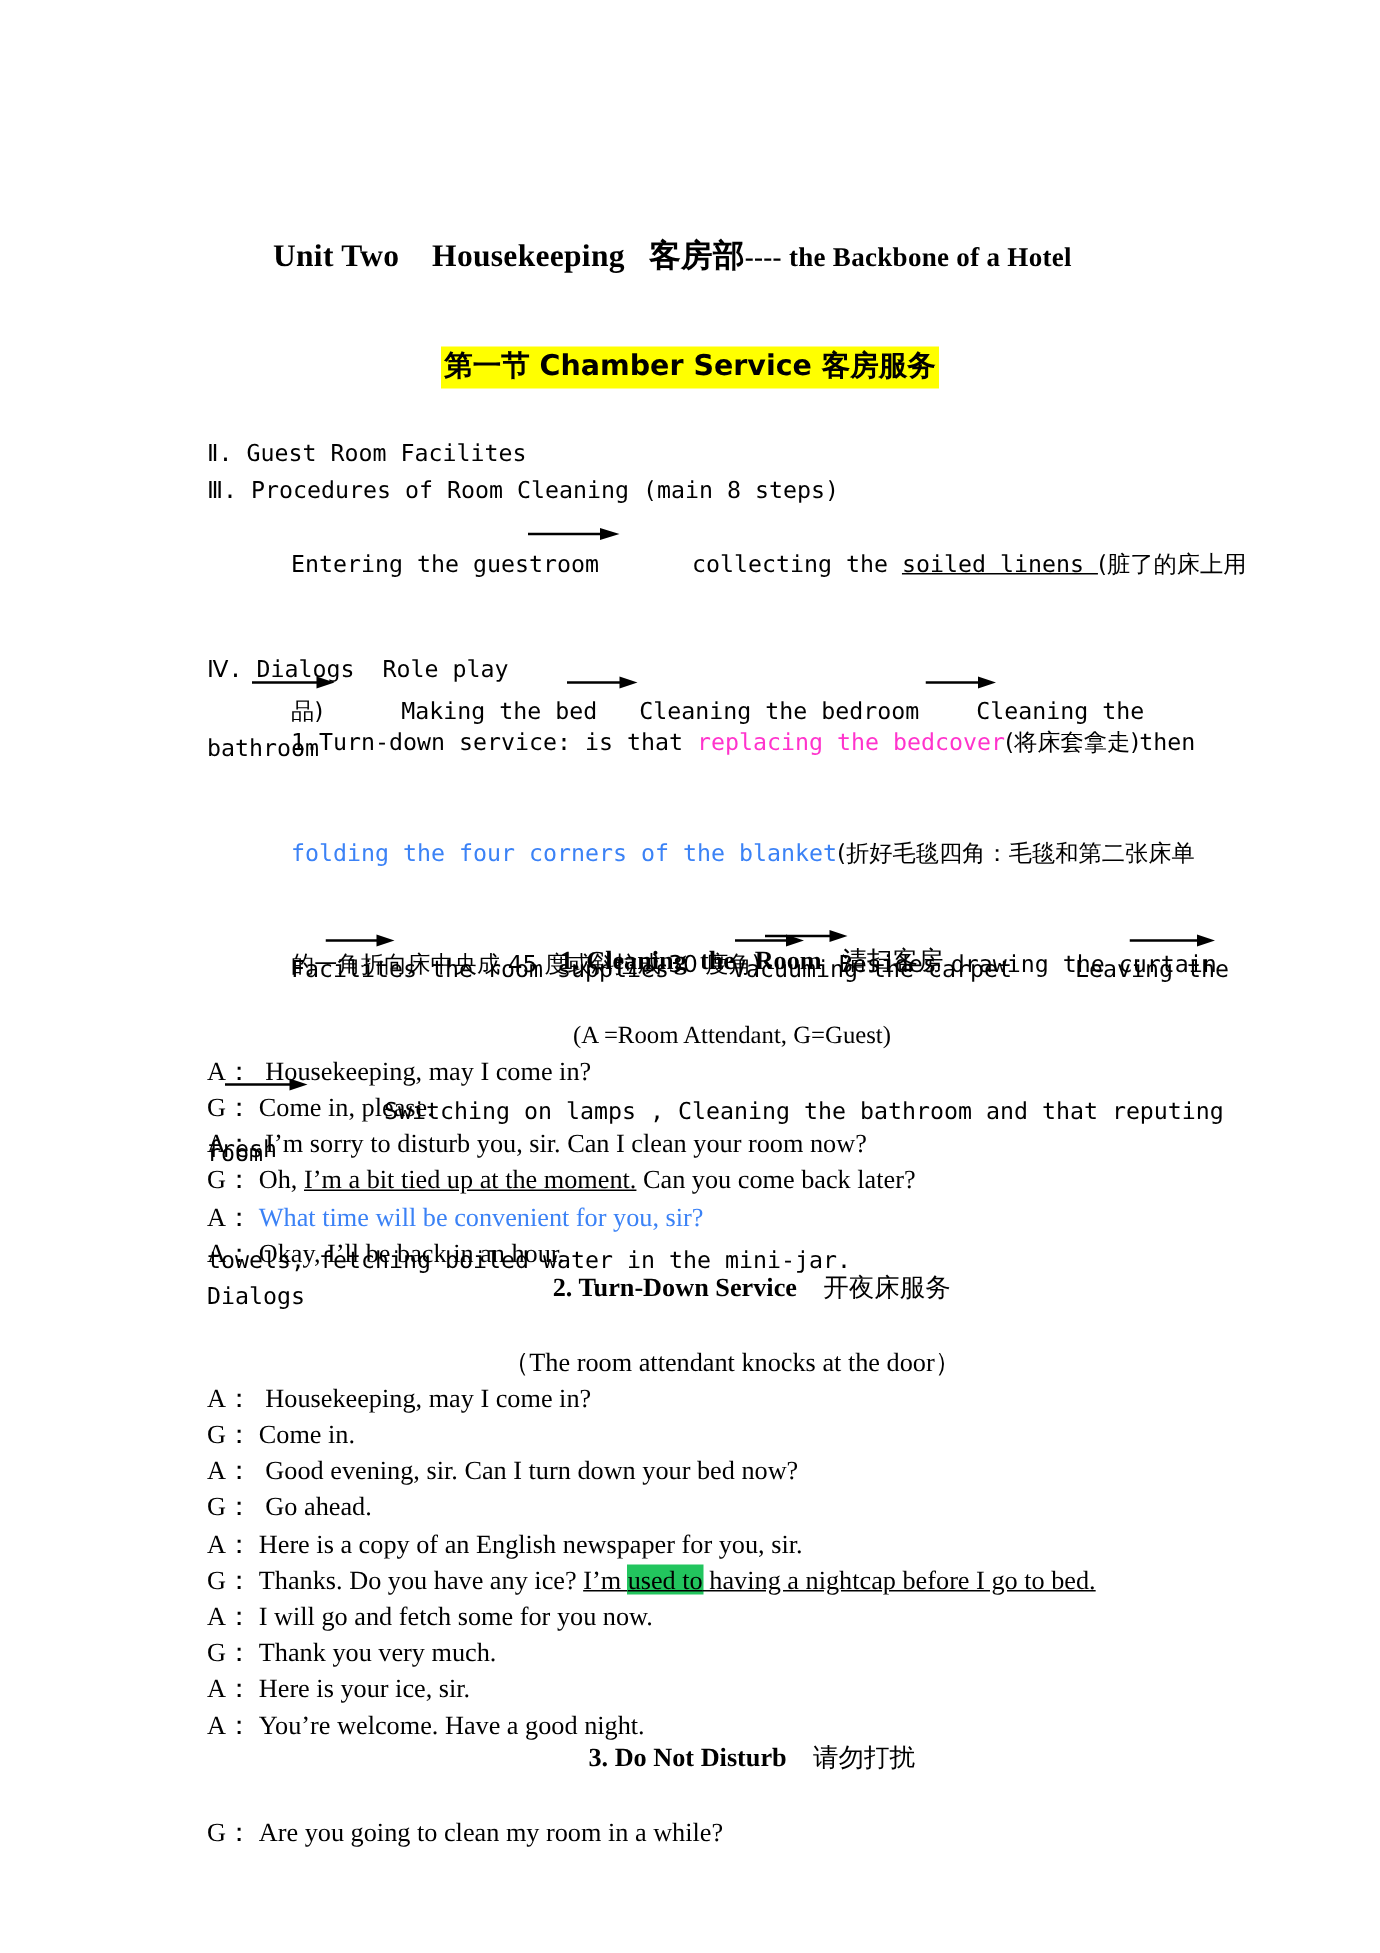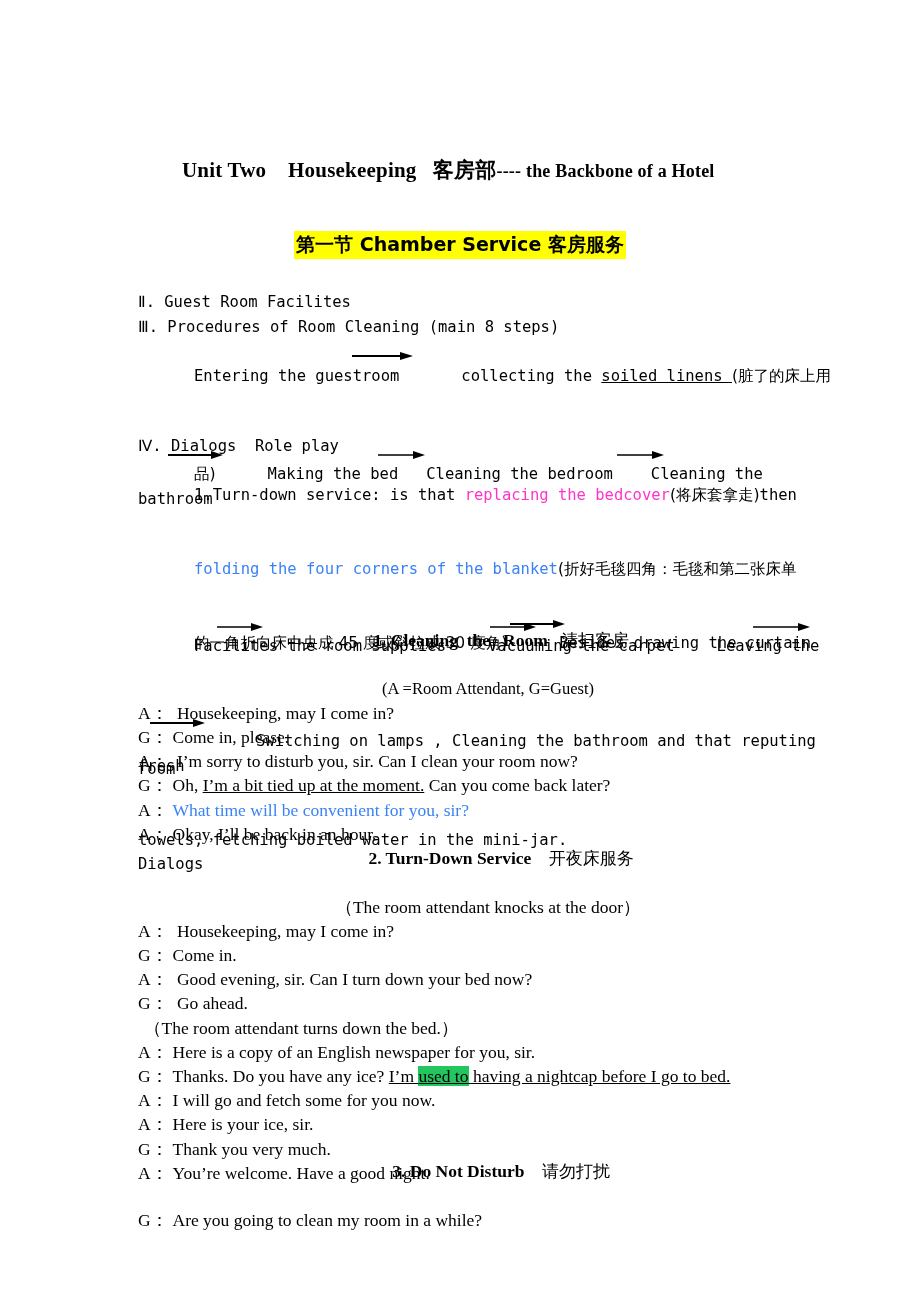--- a/index.html
+++ b/index.html
@@ -217,27 +217,26 @@
     <div class="row center bold">
       <span>2. Turn-Down Service</span>&nbsp;&nbsp;&nbsp;&nbsp;<span class="cn" style="font-weight:normal">开夜床服务</span>
     </div>
     <div class="row center">（The room attendant knocks at the door）</div>
 
     <div class="row"><span class="lbl">A：</span>&nbsp;<span> Housekeeping, may I come in?</span></div>
     <div class="row"><span class="lbl">G：</span>&nbsp;<span>Come in.</span></div>
     <div class="row"><span class="lbl">A：</span>&nbsp;<span> Good evening, sir. Can I turn down your bed now?</span></div>
     <div class="row"><span class="lbl">G：</span>&nbsp;<span> Go ahead.</span></div>
 
-    <div class="row" style="padding-left:6px">（The room attendant turns down the bed.）</div>
 
     <div class="row"><span class="lbl">A：</span>&nbsp;<span>Here is a copy of an English newspaper for you, sir.</span></div>
     <div class="row"><span class="lbl">G：</span>&nbsp;<span>Thanks. Do you have any ice? </span><span class="u">I’m </span><span class="u hl">used to</span><span class="u"> having a nightcap before I go to bed.</span></div>
     <div class="row"><span class="lbl">A：</span>&nbsp;<span>I will go and fetch some for you now.</span></div>
+    <div class="row"><span class="lbl">G：</span>&nbsp;<span>Thank you very much.</span></div>
     <div class="row"><span class="lbl">A：</span>&nbsp;<span>Here is your ice, sir.</span></div>
-    <div class="row"><span class="lbl">G：</span>&nbsp;<span>Thank you very much.</span></div>
     <div class="row"><span class="lbl">A：</span>&nbsp;<span>You’re welcome. Have a good night.</span></div>
   </div>
 
   <div class="serif-block" style="top:1135px;">
     <div class="row center bold">
       <span>3. Do Not Disturb</span>&nbsp;&nbsp;&nbsp;&nbsp;<span class="cn" style="font-weight:normal">请勿打扰</span>
     </div>
     <div class="row"><span class="lbl">G：</span>&nbsp;<span>Are you going to clean my room in a while?</span></div>
   </div>
 

